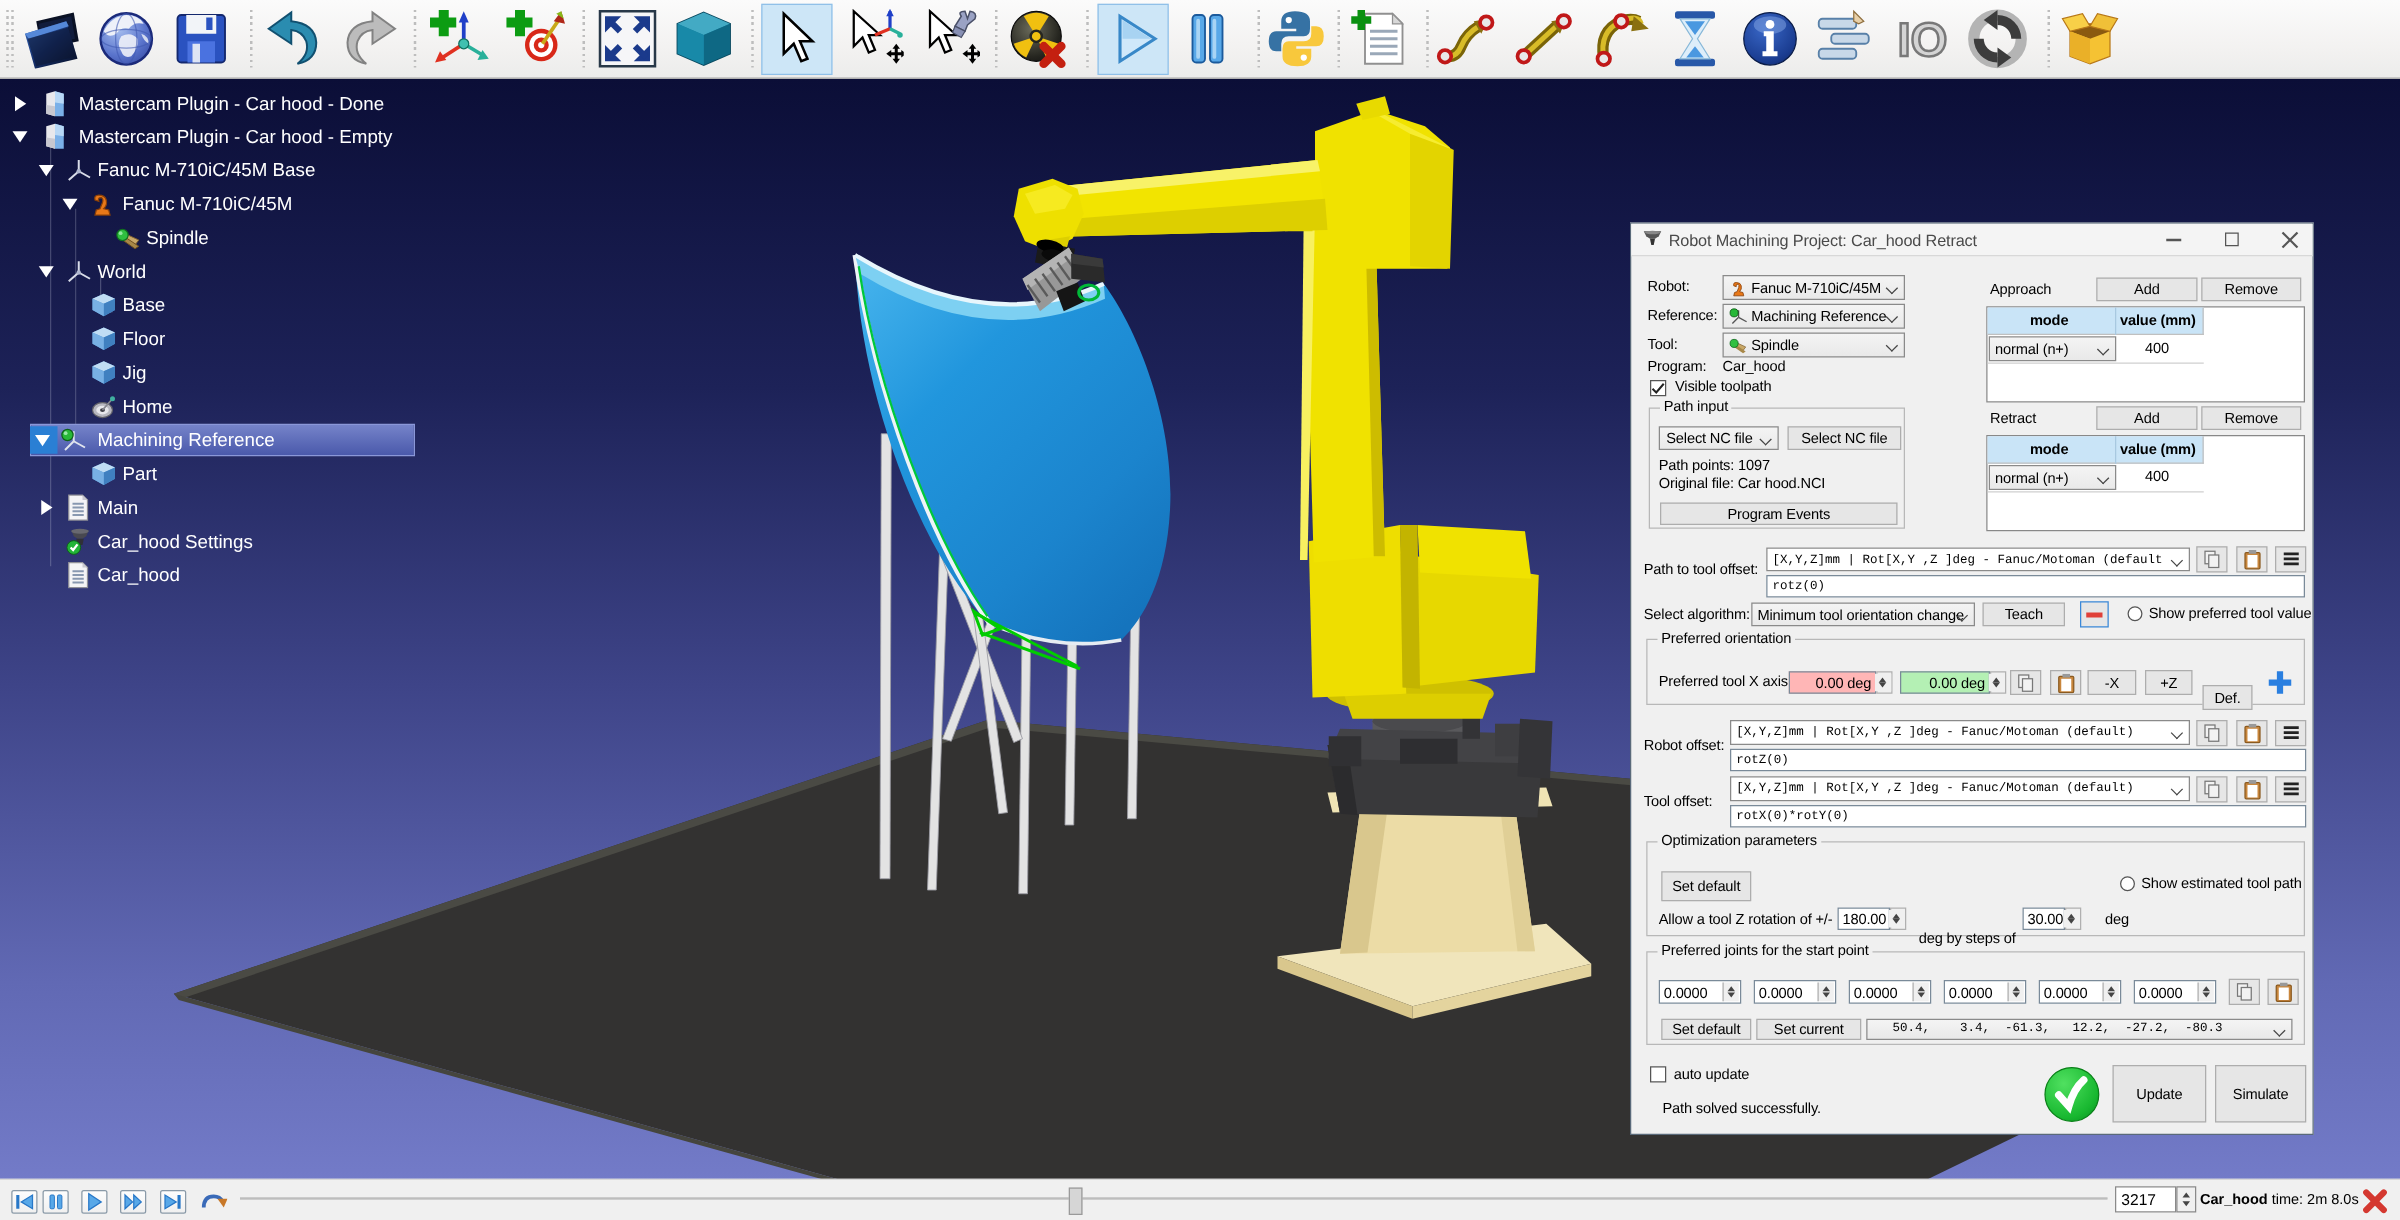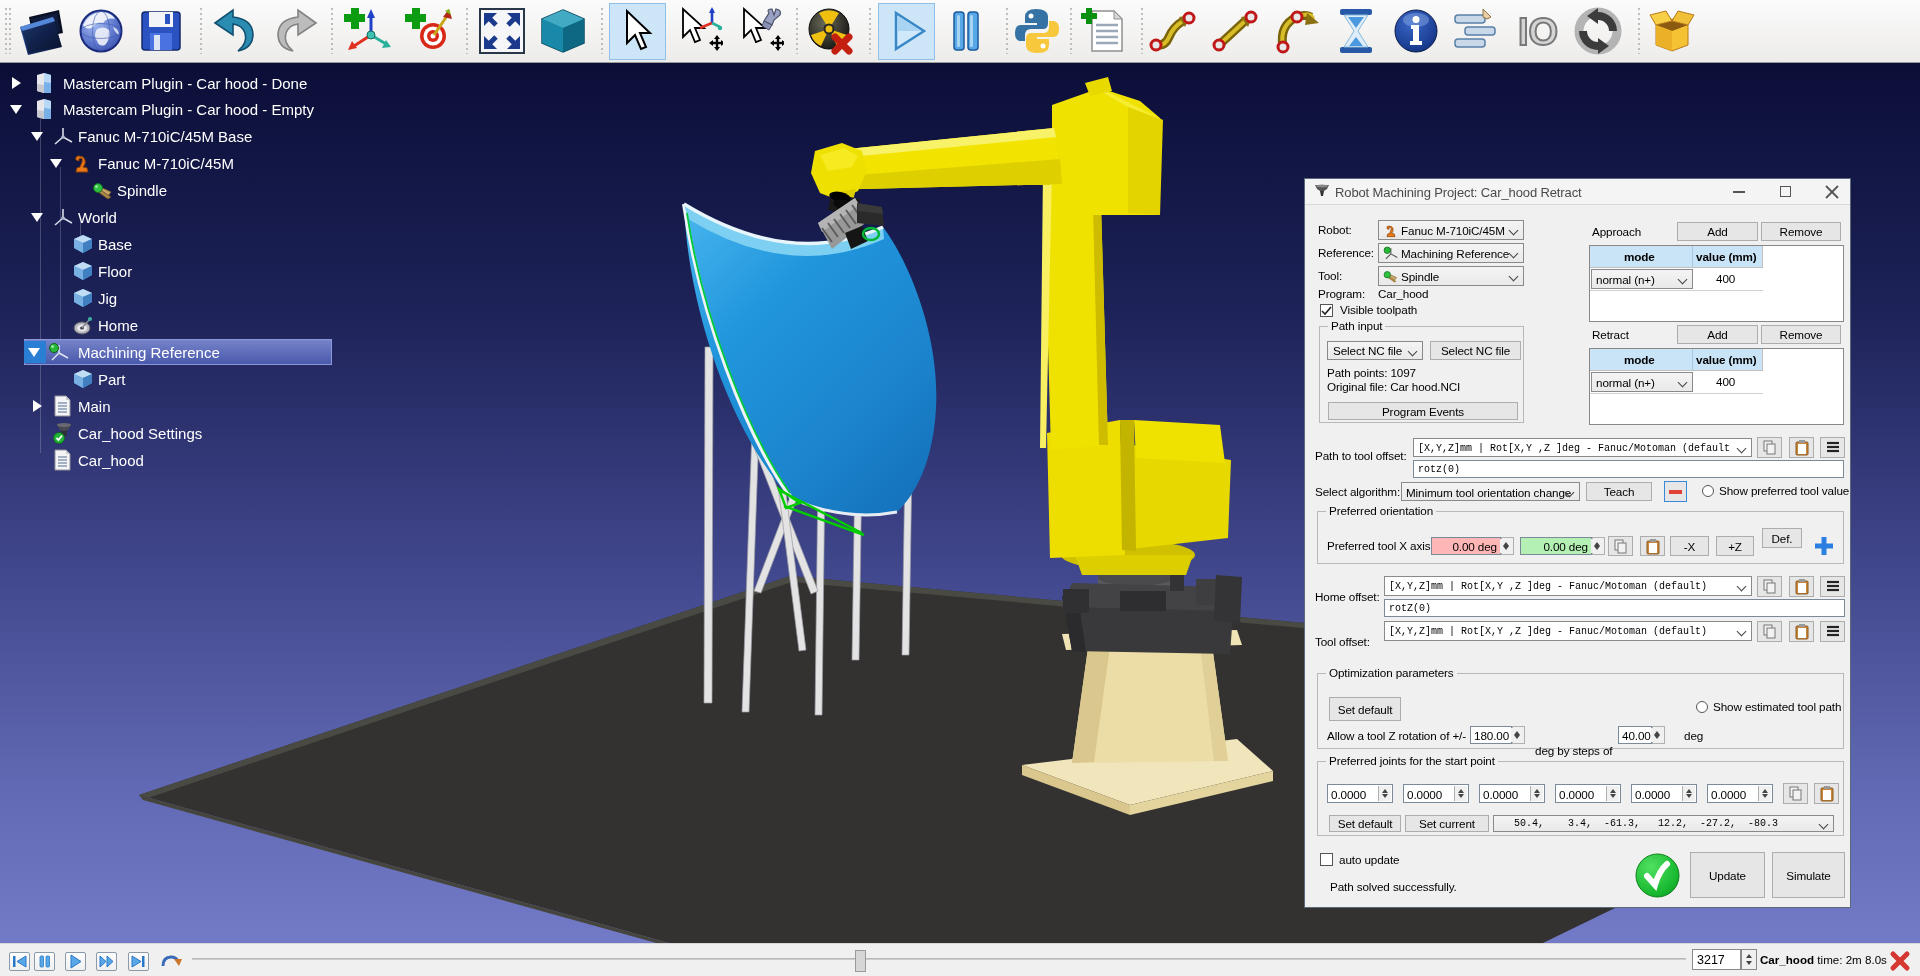--- a/index.html
+++ b/index.html
@@ -713,29 +713,29 @@
           <rect x="1" y="1" width="8" height="10" fill="#f2f2f2" stroke="#777"></rect>
           <rect x="4" y="4" width="8" height="10" fill="#f2f2f2" stroke="#777"></rect>
         </svg></div>
 <div class="btn" style="left:322px;top:24px;width:25px;height:20px"><svg width="14" height="16" viewBox="0 0 14 16" style="margin-top:2px">
           <rect x="1" y="2" width="12" height="13" rx="1" fill="#c8863c" stroke="#8a5a20"></rect>
           <rect x="4" y="0" width="6" height="3" fill="#999"></rect>
           <rect x="3" y="4" width="8" height="10" fill="#fff"></rect>
         </svg></div>
 <div class="btn" style="left:352px;top:24px;width:39px;height:20px;line-height:19px">-X</div>
 <div class="btn" style="left:398px;top:24px;width:38px;height:20px;line-height:19px">+Z</div>
-<div class="btn" style="left:444px;top:16px;width:40px;height:20px;line-height:19px">Def.</div>
+<div class="btn" style="left:444px;top:36px;width:40px;height:20px;line-height:19px">Def.</div>
 <svg class="abs" style="left:496px;top:24px" width="20" height="20" viewBox="0 0 20 20">
         <g stroke="#2a7fe0" stroke-width="5">
           <line x1="10" y1="1" x2="10" y2="19"></line>
           <line x1="1" y1="10" x2="19" y2="10"></line>
         </g>
       </svg>
 </div>
-<div class="dlabel" style="left:10px;top:411px">Home offset:</div>
+<div class="dlabel" style="left:10px;top:411px">Robot offset:</div>
 <div class="combo mono" style="left:79px;top:397px;width:368px;height:20px;background:#fff">
       <span style="position:absolute;left:4px;top:4px">[X,Y,Z]mm | Rot[X,Y ,Z  ]deg - Fanuc/Motoman (default)</span>
       <div class="caret"></div>
     </div>
 <div class="btn" style="left:452px;top:397px;width:25px;height:21px"><svg width="14" height="15" viewBox="0 0 14 15" style="margin-top:2px">
         <rect x="1" y="1" width="8" height="10" fill="#f2f2f2" stroke="#777"></rect>
         <rect x="4" y="4" width="8" height="10" fill="#f2f2f2" stroke="#777"></rect>
       </svg></div>
 <div class="btn" style="left:484px;top:397px;width:25px;height:21px"><svg width="14" height="16" viewBox="0 0 14 16" style="margin-top:2px">
         <rect x="1" y="2" width="12" height="13" rx="1" fill="#c8863c" stroke="#8a5a20"></rect>
@@ -764,32 +764,33 @@
         <rect x="4" y="0" width="6" height="3" fill="#999"></rect>
         <rect x="3" y="4" width="8" height="10" fill="#fff"></rect>
       </svg></div>
 <div class="btn" style="left:515px;top:442px;width:25px;height:21px"><svg width="14" height="12" viewBox="0 0 14 12" style="margin-top:3px">
         <g stroke="#222" stroke-width="2.2">
           <line x1="1" y1="2" x2="13" y2="2"></line>
           <line x1="1" y1="6" x2="13" y2="6"></line>
           <line x1="1" y1="10" x2="13" y2="10"></line>
         </g>
       </svg></div>
+<div class="edit mono" style="left:79px;top:465px;width:461px;height:18px;padding:3px 0 0 4px">rotX(0)*rotY(0)</div>
 <div class="group" style="left:12px;top:494px;width:527px;height:76px">
 <div class="glabel">Optimization parameters</div>
 <div class="btn" style="left:11px;top:23px;width:72px;height:24px;line-height:23px">Set default</div>
 <div class="radio" style="left:378px;top:27px"></div>
 <div class="dlabel" style="left:395px;top:26px">Show estimated tool path</div>
 <div class="dlabel" style="left:9px;top:55px">Allow a tool Z rotation of +/-</div>
 <div class="edit" style="left:152px;top:52px;width:42px;height:18px;padding:2px 0 0 3px">180.00</div>
 <div class="abs" style="left:194px;top:52px;width:13px;height:18px;background:#f0f0f0;border:1px solid #b0b0b0">
         <div class="spin" style="right:0;border:none"></div>
       </div>
 <div class="dlabel" style="left:217px;top:70px">deg by steps of</div>
-<div class="edit" style="left:300px;top:52px;width:34px;height:18px;padding:2px 0 0 3px">40.00</div>
+<div class="edit" style="left:300px;top:52px;width:34px;height:18px;padding:2px 0 0 3px">30.00</div>
 <div class="abs" style="left:334px;top:52px;width:13px;height:18px;background:#f0f0f0;border:1px solid #b0b0b0">
         <div class="spin" style="right:0;border:none"></div>
       </div>
 <div class="dlabel" style="left:366px;top:55px">deg</div>
 </div>
 <div class="group" style="left:12px;top:582px;width:527px;height:75px">
 <div class="glabel">Preferred joints for the start point</div>
 <div class="edit" style="left:9px;top:22px;width:66px;height:19px;padding:3px 0 0 3px">0.0000<div class="spin"></div></div>
 <div class="edit" style="left:85px;top:22px;width:66px;height:19px;padding:3px 0 0 3px">0.0000<div class="spin"></div></div>
 <div class="edit" style="left:161px;top:22px;width:66px;height:19px;padding:3px 0 0 3px">0.0000<div class="spin"></div></div>

